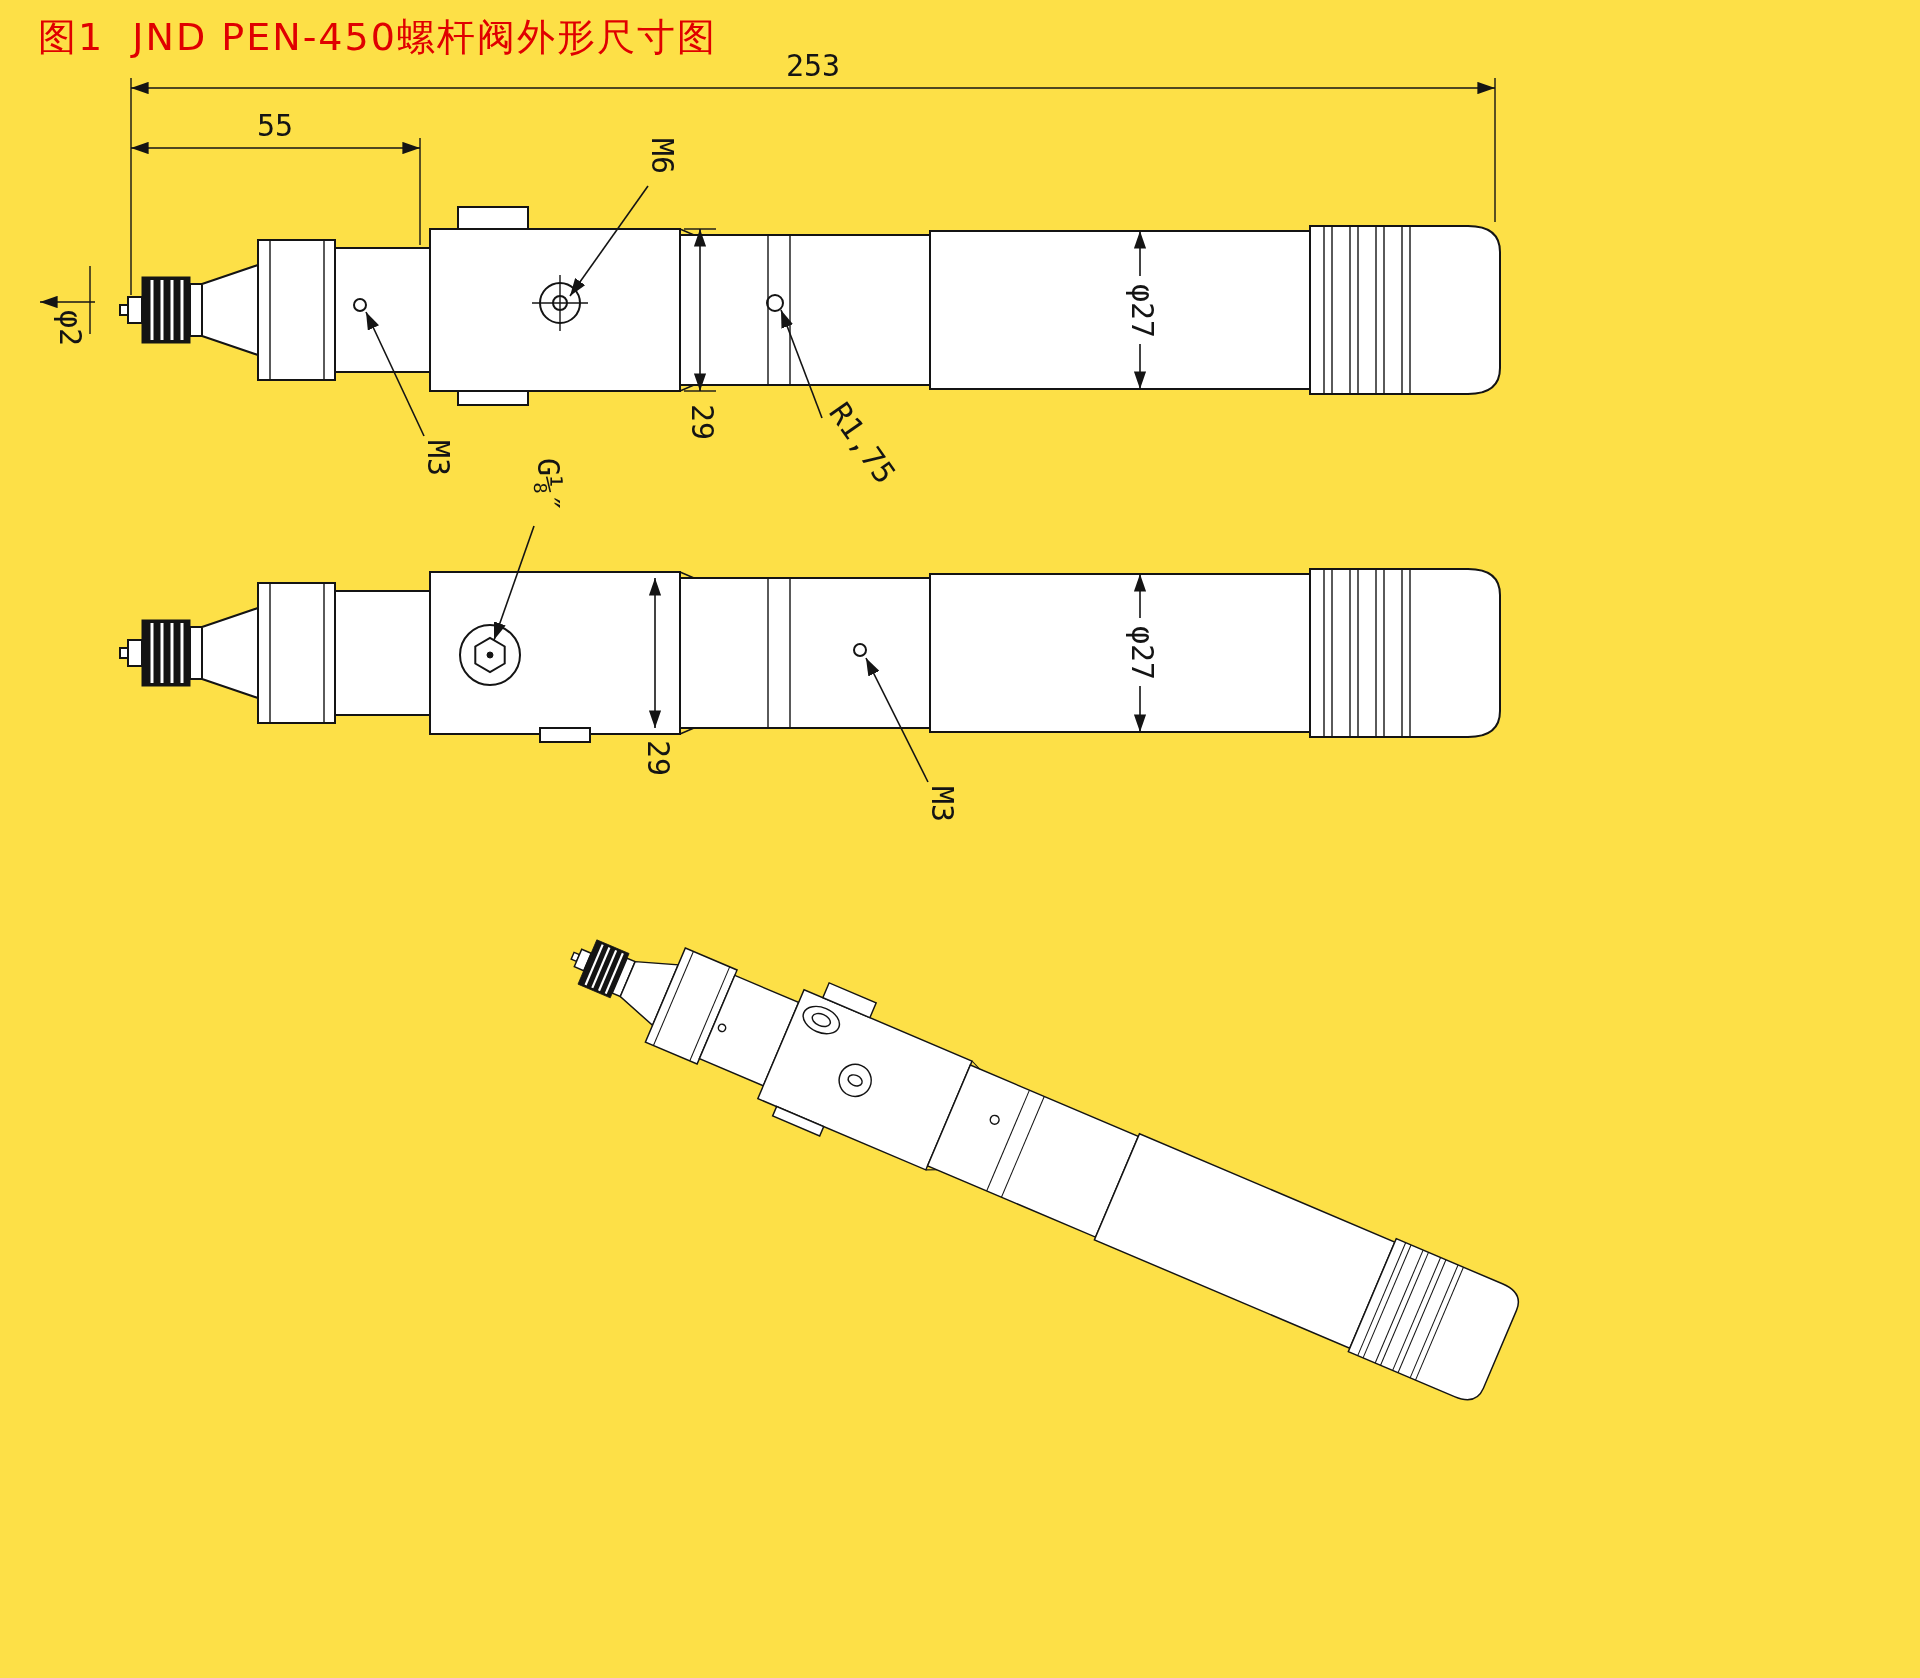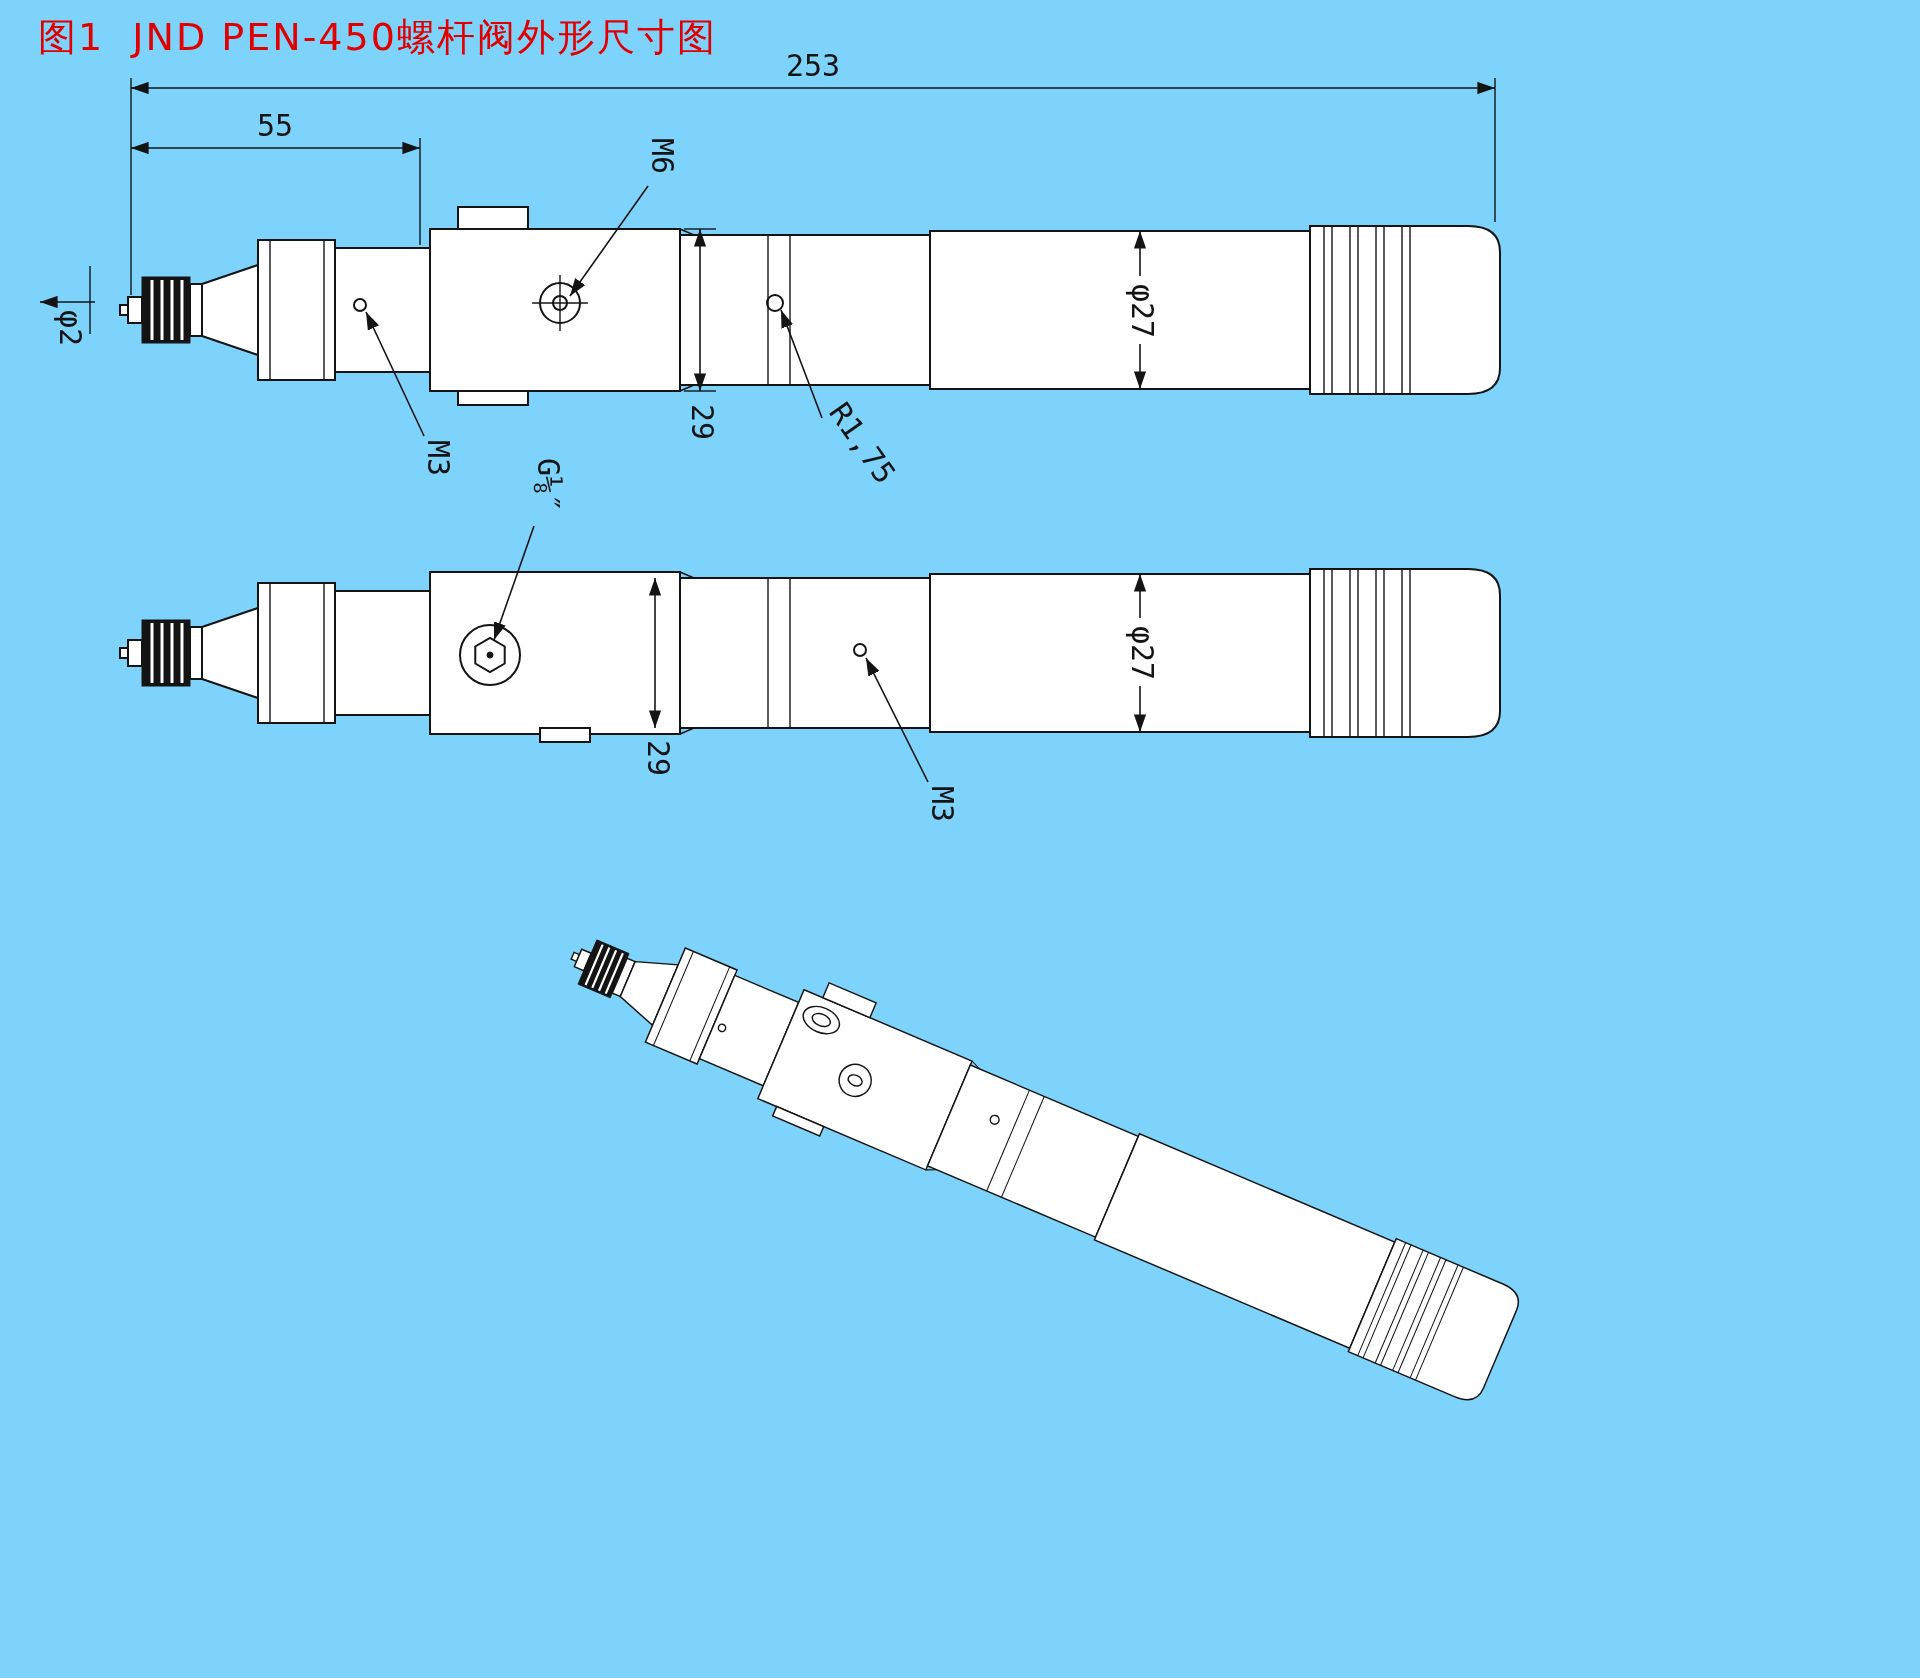--- a/index.html
+++ b/index.html
@@ -1,16 +1,16 @@
 <!DOCTYPE html>
 <html><head>
 <meta charset="utf-8">
 <style>
   html,body{margin:0;padding:0;background:#ffffff;}
-  .canvas{position:relative;width:1920px;height:1678px;background:#7dd3fc;overflow:hidden;
+  .canvas{position:relative;width:1920px;height:1678px;background:#fde047;overflow:hidden;
           font-family:"DejaVu Sans", sans-serif;}
   .fig-title{position:absolute;left:38px;top:12px;font-size:38px;letter-spacing:2px;
              color:#e00000;font-family:"DejaVu Sans","Liberation Sans",sans-serif;font-weight:500;white-space:pre;}
   svg{position:absolute;left:0;top:0;}
   .ol  {fill:none;stroke:#141414;stroke-width:2;stroke-linejoin:miter;}
   .olf {fill:#ffffff;stroke:#141414;stroke-width:2;stroke-linejoin:miter;}
   .blk {fill:#141414;stroke:#141414;stroke-width:1;}
   .thin{fill:none;stroke:#141414;stroke-width:1.4;}
   .dim {fill:none;stroke:#141414;stroke-width:1.6;}
   .dimtext{font:30px "DejaVu Sans Mono","Liberation Mono",monospace;fill:#141414;}

